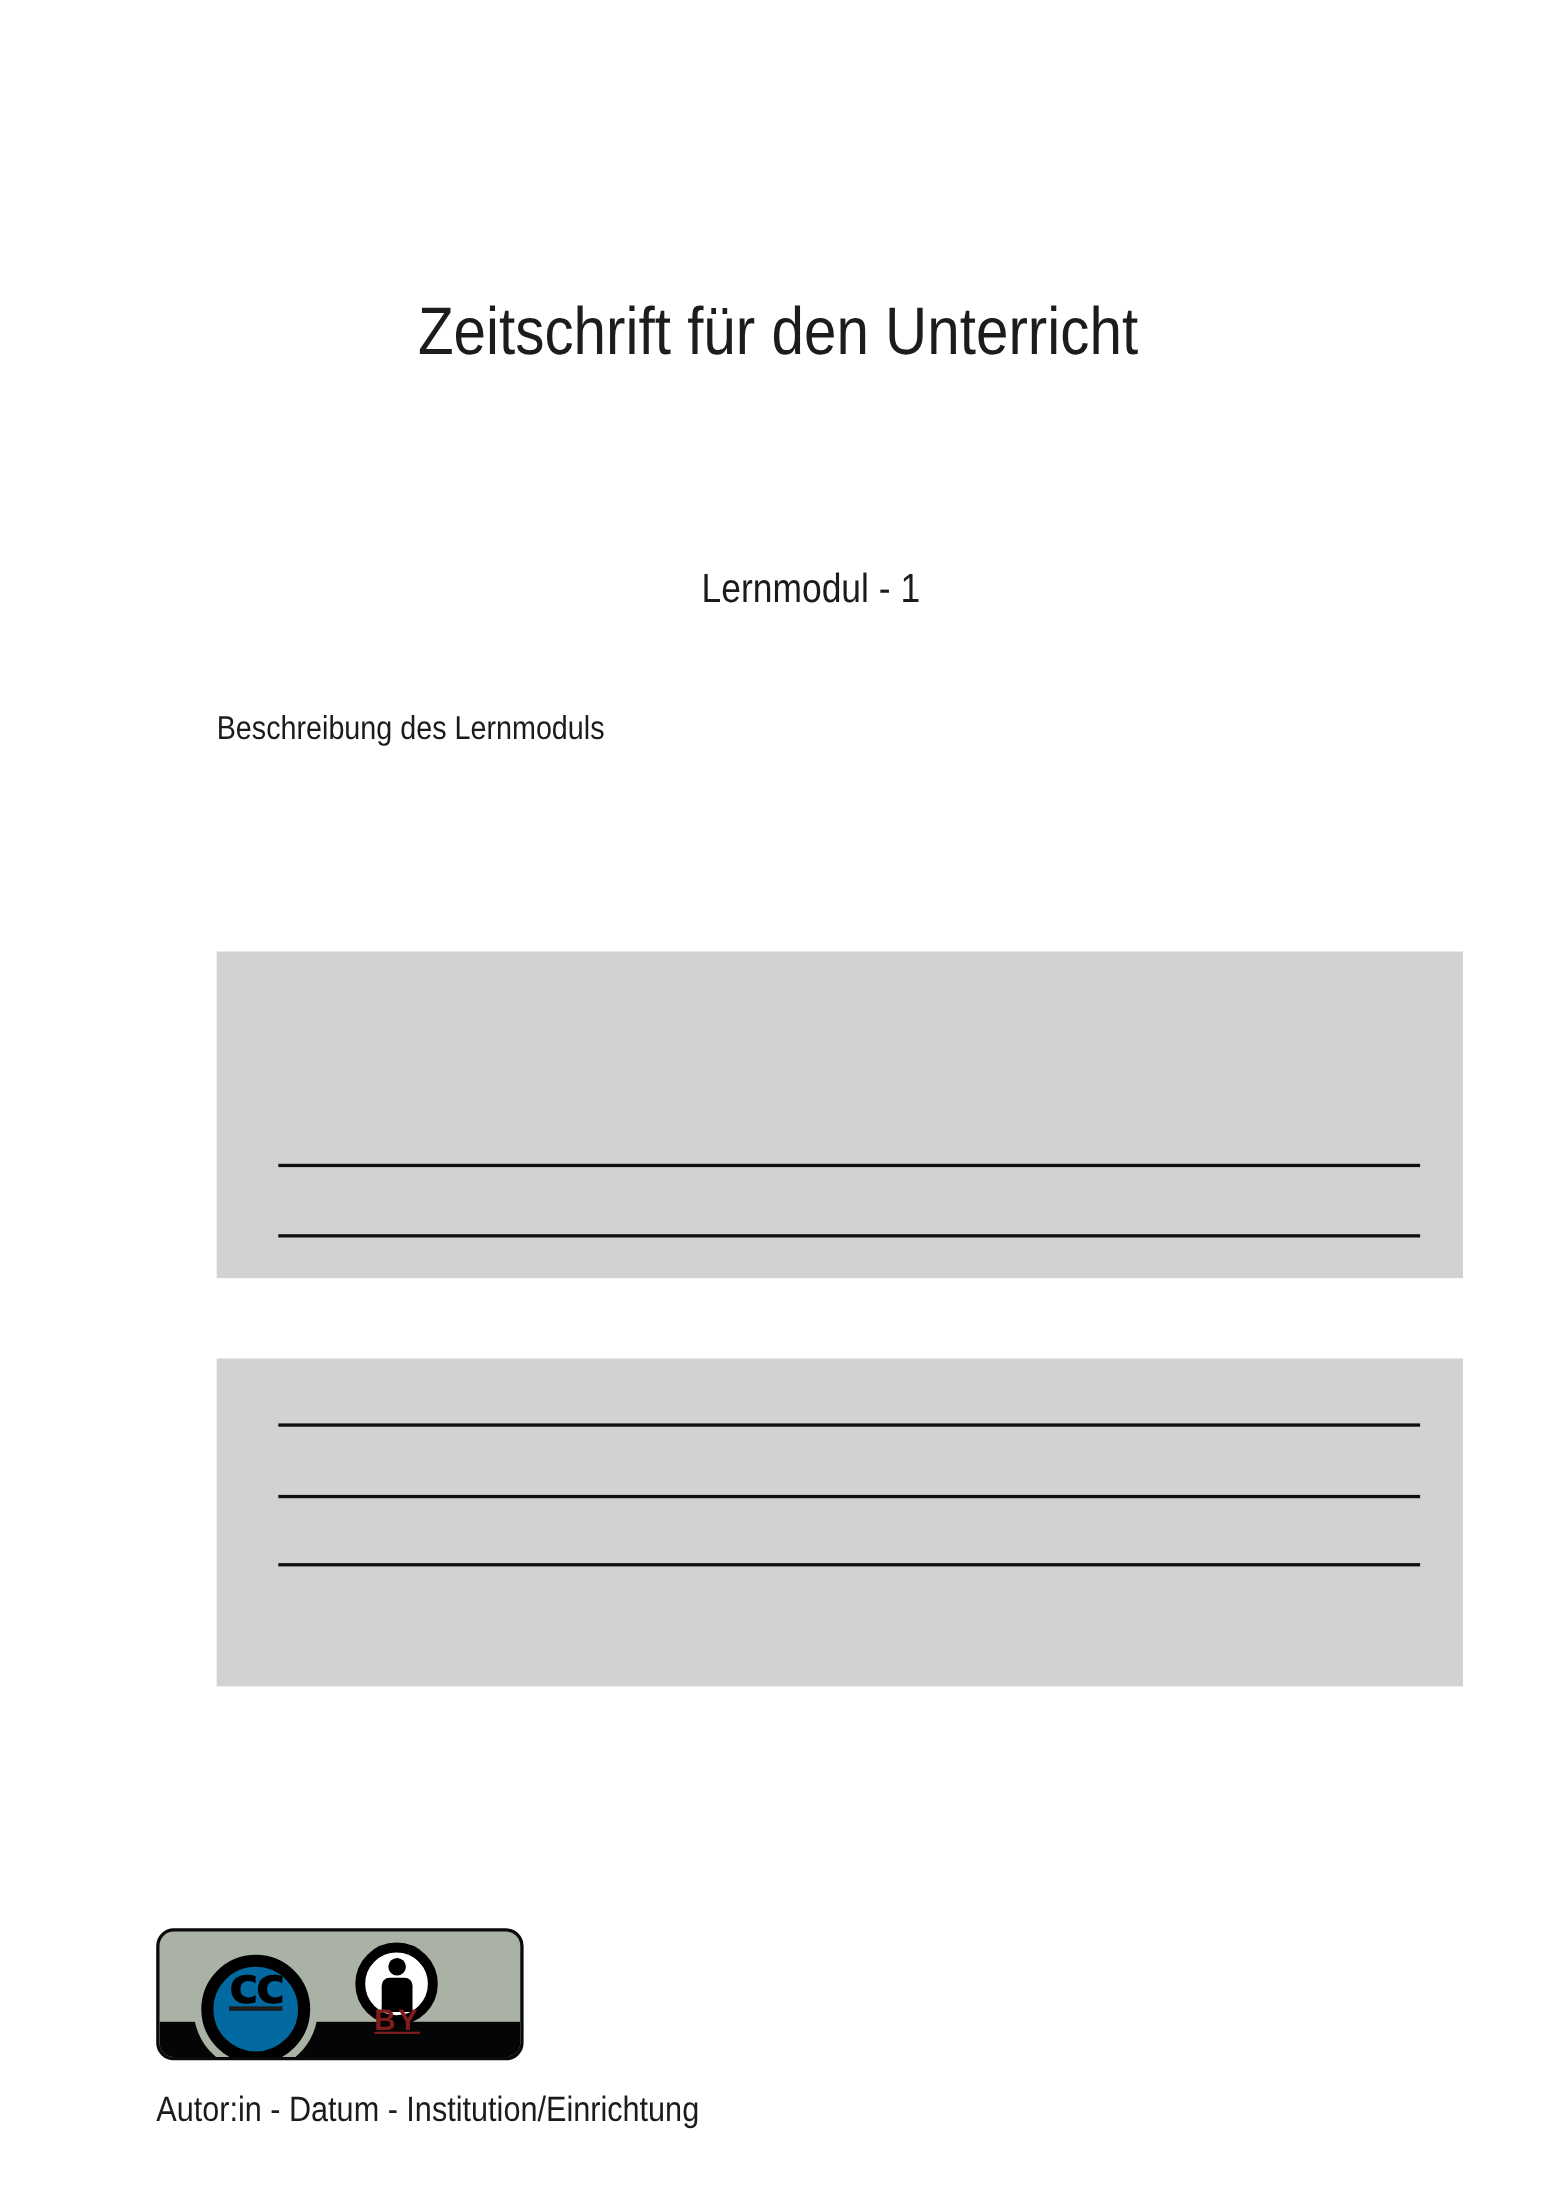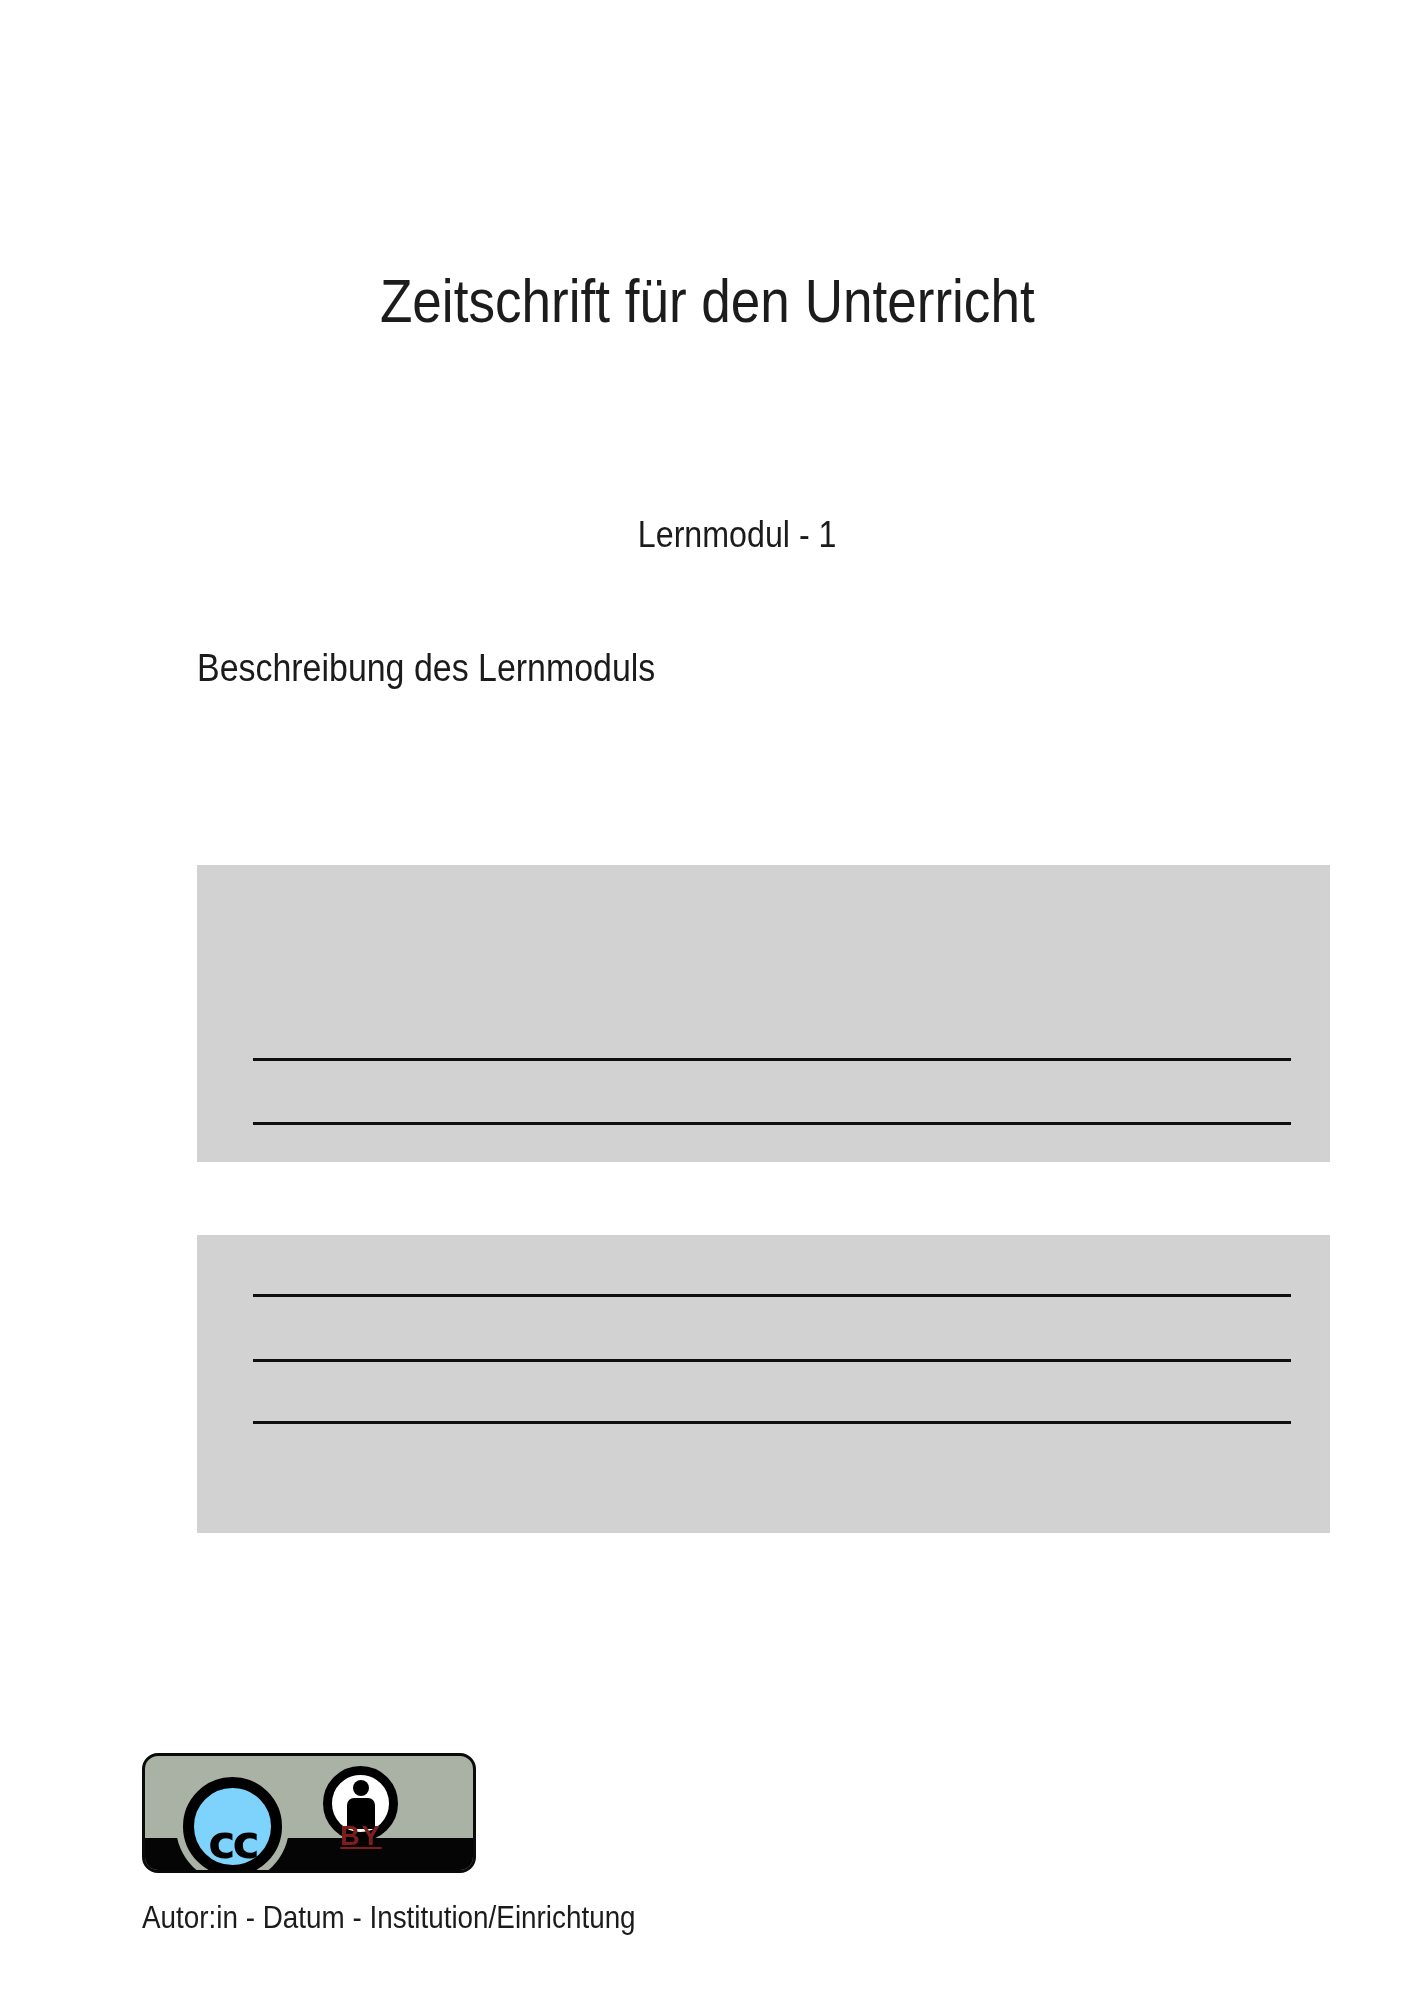--- a/index.html
+++ b/index.html
@@ -50,21 +50,21 @@
     width: 1414px;
     text-align: center;
     font-size: 37px;
     font-weight: 400;
     padding-left: 30px;
   }
   .section-label {
     position: absolute;
     left: 197px;
     top: 609px;
-    font-size: 39px;
+    font-size: 30px;
     font-weight: 400;
   }
 
   .gray-box {
     position: absolute;
     left: 197px;
     width: 1133px;
     background: #d2d2d2;
   }
   .box-1 { top: 828px;  height: 297px; }
@@ -105,25 +105,26 @@
   }
   .cc-circle {
     position: absolute;
     left: 38px;
     top: 21px;
     width: 99px;
     height: 99px;
     box-sizing: border-box;
     border: 11px solid #000000;
     border-radius: 50%;
-    background: #7dd3fc;
+    background: #0369a1;
     box-shadow: 0 0 0 7px #aab1a5;
     display: flex;
-    align-items: flex-end;
+    align-items: flex-start;
     justify-content: center;
+    text-decoration: underline;
   }
   .cc-circle span {
     font-family: "DejaVu Sans", sans-serif;
     font-weight: 700;
     font-size: 46px;
     letter-spacing: -3px;
     color: #000000;
     line-height: 1;
     margin-top: -6px;
   }

